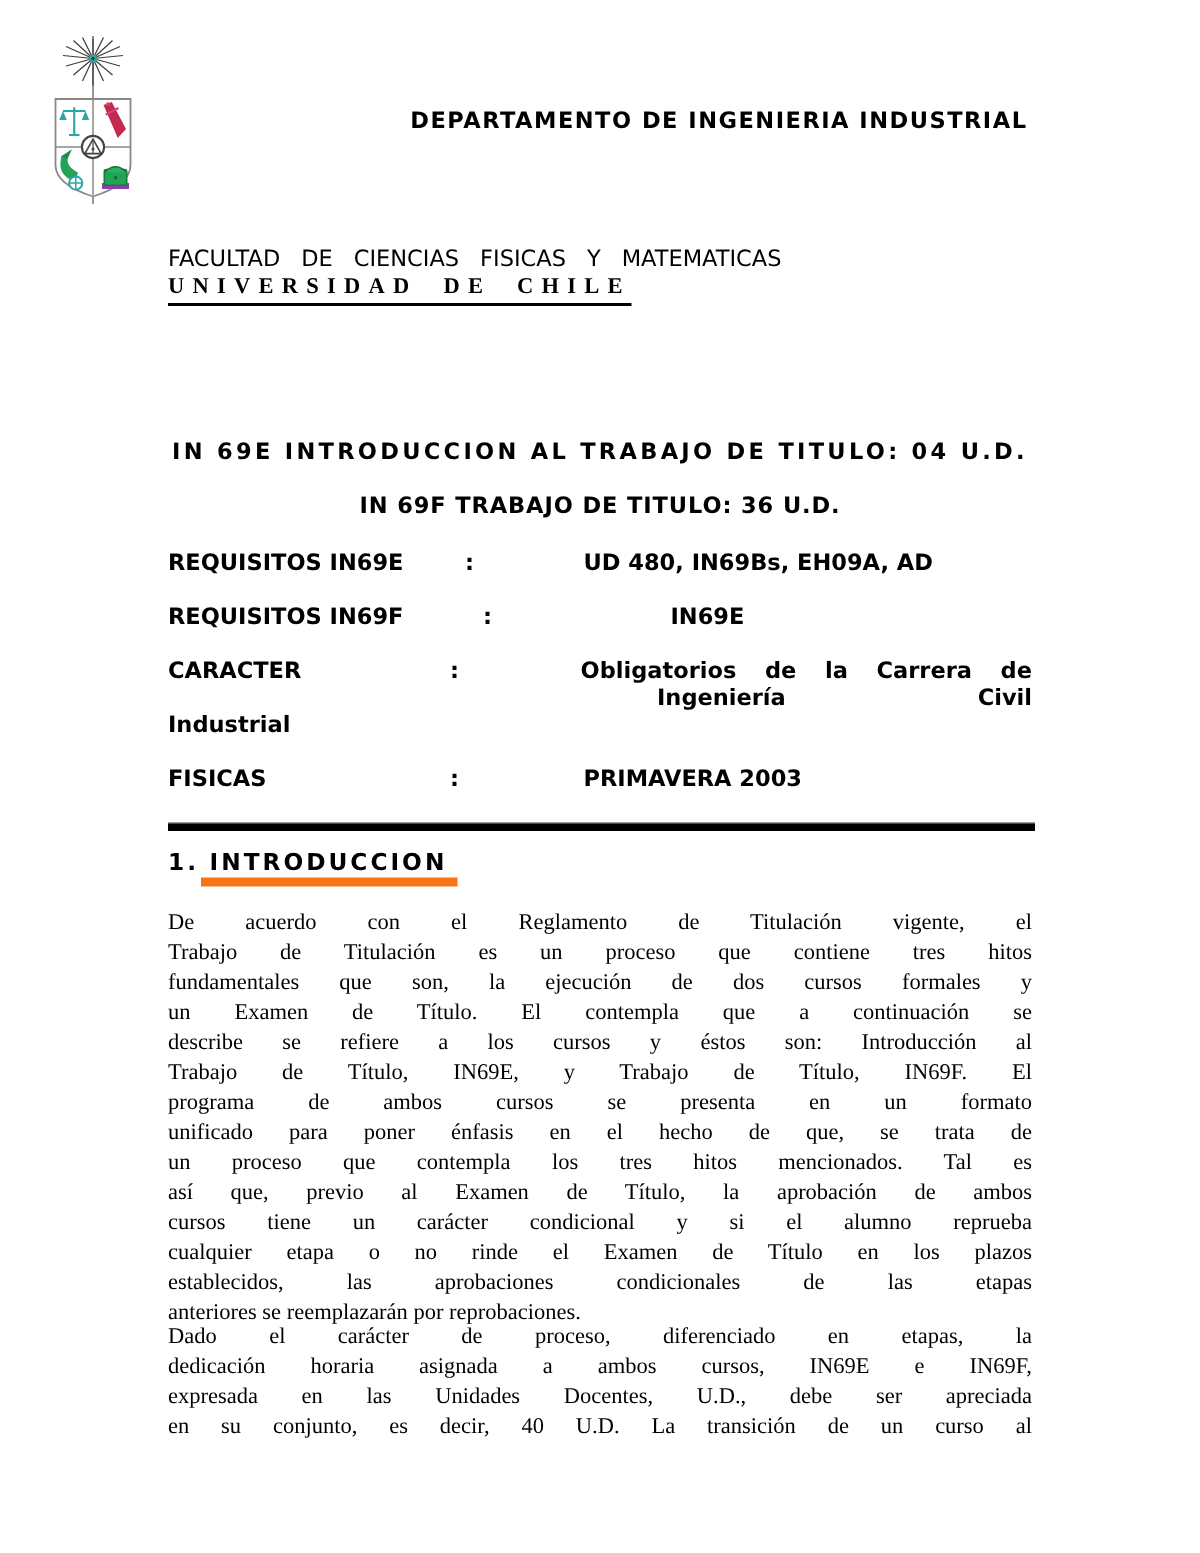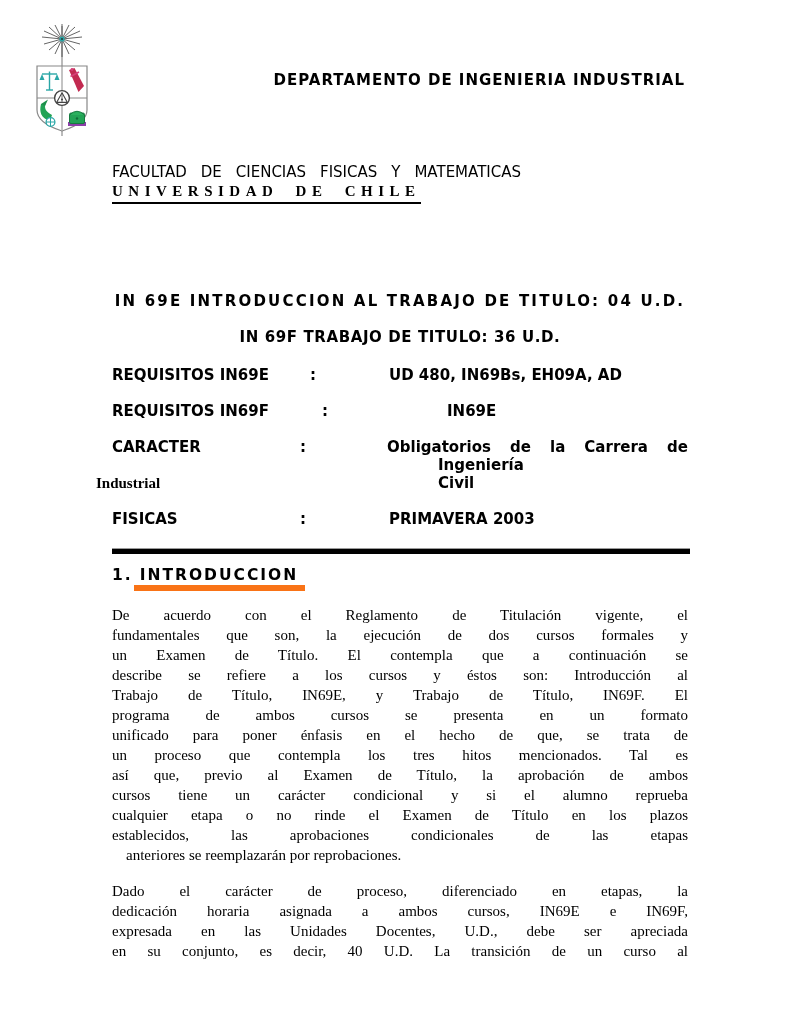--- a/index.html
+++ b/index.html
@@ -15,32 +15,32 @@
   .university-line{left:112px;top:182px;font-size:15px;font-weight:bold;letter-spacing:5.5px;word-spacing:8px;line-height:19px;
     border-bottom:2px solid #000;padding-bottom:1px;display:inline-block;}
   
   .doc-title{left:112px;width:576px;text-align:center;font-weight:bold;font-size:15px;line-height:18px;}
   .t1{top:255px;letter-spacing:1.5px;}
   .t2{top:292px;letter-spacing:2.2px;}
   .t3{top:328px;letter-spacing:0.6px;}
   
   .info{font-weight:bold;font-size:15px;line-height:18px;white-space:nowrap;}
   .v-just{white-space:normal;text-align:justify;text-align-last:justify;-moz-text-align-last:justify;}
-  .v-flex{display:flex;justify-content:space-between;flex-direction:column;}
+  .v-flex{display:flex;justify-content:space-between;}
   
   .rule{left:112px;top:548px;width:578px;height:5px;background:#000;border-top:1px solid #9a9a9a;}
   
   .sec-head{left:112px;top:566px;font-weight:bold;font-size:15.5px;letter-spacing:2px;line-height:19px;}
   .sec-head .u{border-bottom:6px solid #f97316;padding:0 7px 1px 6px;margin-left:1px;}
   
   .para{left:112px;width:576px;font-family:Liberation Serif, serif;}
   .p1{top:605px;}
   .p2{top:881px;}
   .bl{font-size:15px;line-height:20px;text-align:justify;text-align-last:justify;-moz-text-align-last:justify;}
-  .bl.last{text-align-last:left;margin-left:14px;-moz-text-align-last:left;}
+  .bl.last{text-align-last:left;-moz-text-align-last:left;}
 </style>
 </head>
 <body>
 
 <div class="page">
 
   <svg class="abs" style="left:28px;top:24px;" width="86" height="114" viewBox="0 0 86 114">
     <g stroke="#666" stroke-width="0.9">
       <line x1="34" y1="2" x2="34" y2="112"></line>
     </g>
@@ -129,36 +129,37 @@
     <span class="abs info" style="left:447px;top:402px;">IN69E</span>
   </div>
   <div>
     <span class="abs info" style="left:112px;top:438px;">CARACTER</span>
     <span class="abs info" style="left:300px;top:438px;">:</span>
     <span class="abs info v-just" style="left:387px;top:438px;width:301px;">Obligatorios de la Carrera de</span>
     <span class="abs info v-flex" style="left:438px;top:456px;width:250px;">
       <span>Ingeniería</span>
       <span>Civil</span>
     </span>
-    <span class="abs info" style="left:96px;top:474px;font-family:Liberation Serif, serif;">Industrial</span>
+    <span class="abs info" style="left:112px;top:474px;">Industrial</span>
   </div>
   <div>
     <span class="abs info" style="left:112px;top:510px;">FISICAS</span>
     <span class="abs info" style="left:300px;top:510px;">:</span>
     <span class="abs info" style="left:389px;top:510px;">PRIMAVERA 2003</span>
   </div>
 
   <div class="abs rule"></div>
 
   <div class="abs sec-head">
     <span>1.</span><span class="u">INTRODUCCION</span>
   </div>
 
   <div class="abs para p1">
     <div class="bl">De acuerdo con el Reglamento de Titulación vigente, el</div>
+    <div class="bl">Trabajo de Titulación es un proceso que contiene tres hitos</div>
     <div class="bl">fundamentales que son, la ejecución de dos cursos formales y</div>
     <div class="bl">un Examen de Título. El contempla que a continuación se</div>
     <div class="bl">describe se refiere a los cursos y éstos son: Introducción al</div>
     <div class="bl">Trabajo de Título, IN69E, y Trabajo de Título, IN69F. El</div>
     <div class="bl">programa de ambos cursos se presenta en un formato</div>
     <div class="bl">unificado para poner énfasis en el hecho de que, se trata de</div>
     <div class="bl">un proceso que contempla los tres hitos mencionados. Tal es</div>
     <div class="bl">así que, previo al Examen de Título, la aprobación de ambos</div>
     <div class="bl">cursos tiene un carácter condicional y si el alumno reprueba</div>
     <div class="bl">cualquier etapa o no rinde el Examen de Título en los plazos</div>

